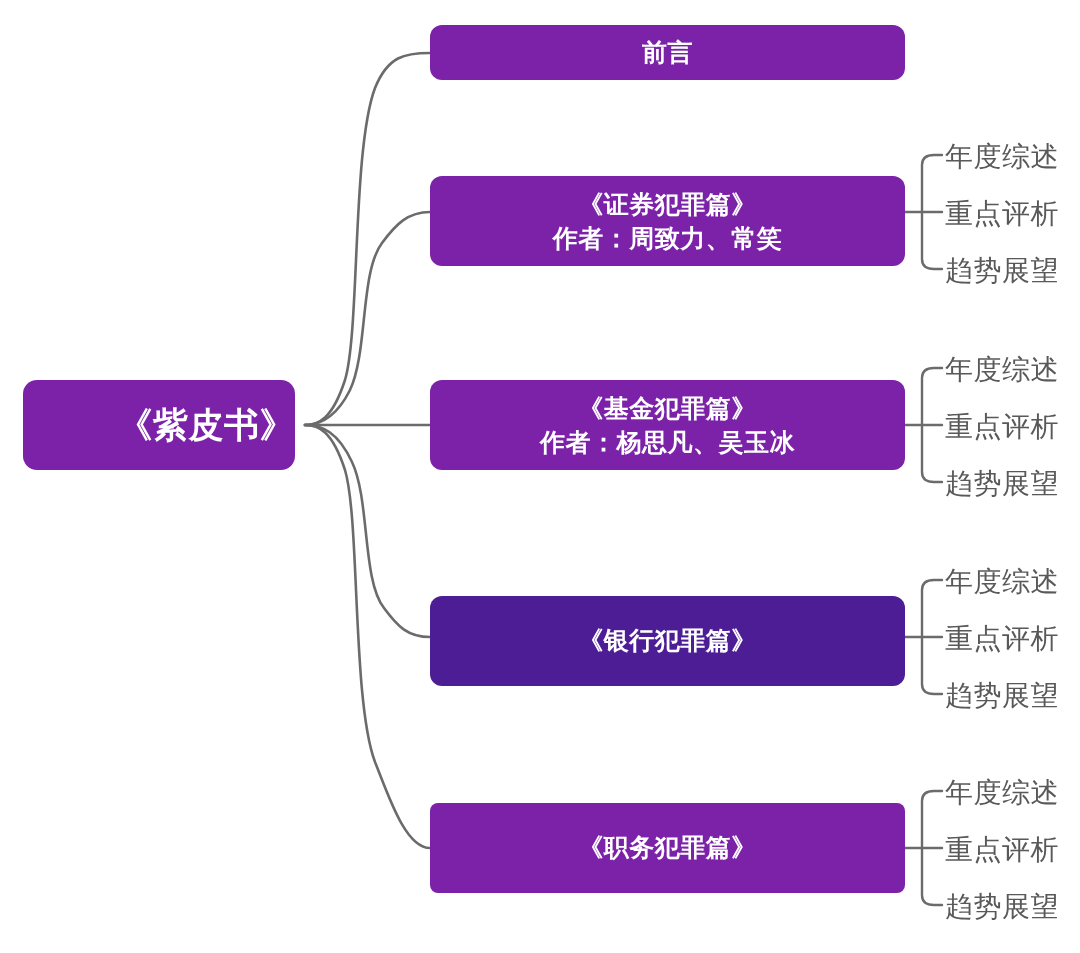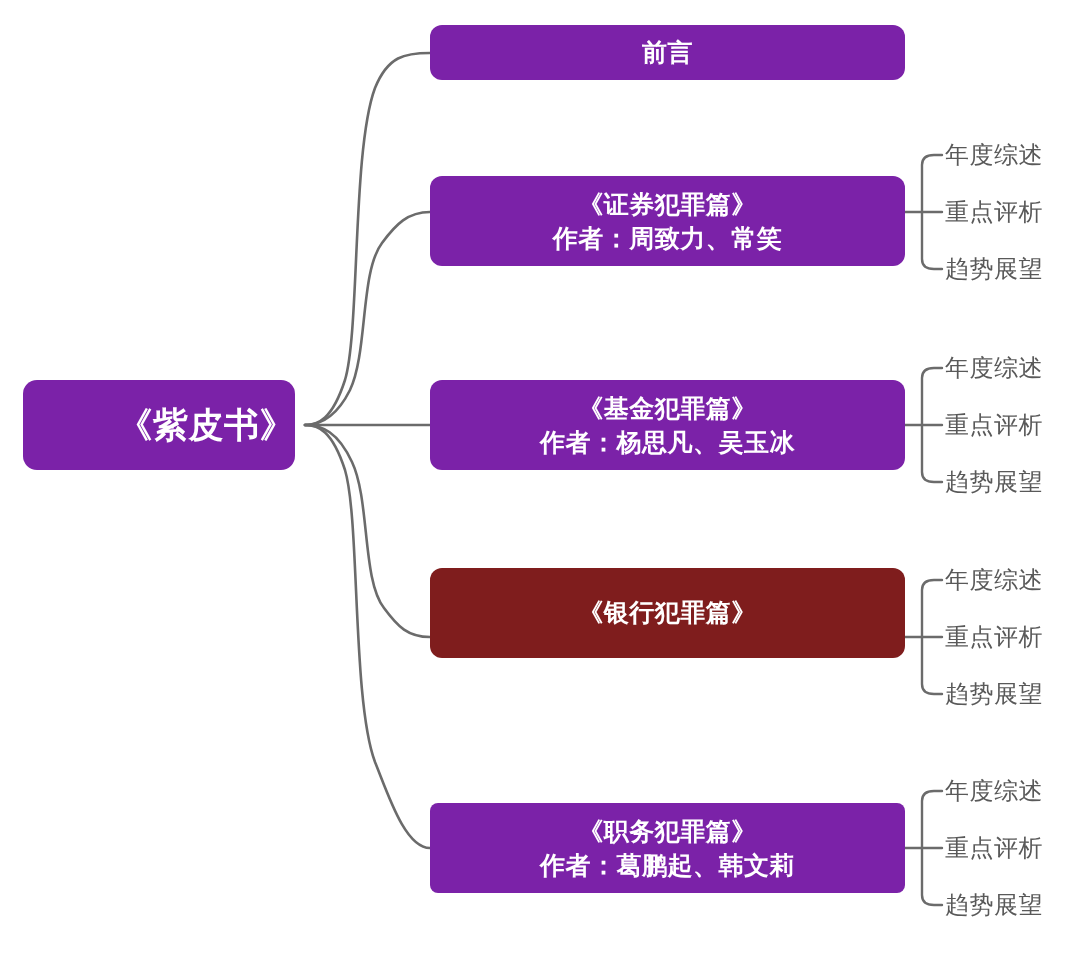--- a/index.html
+++ b/index.html
@@ -68,21 +68,21 @@
   .node-line-title {
     margin-bottom: 1px;
   }
   .subgroup {
     position: absolute;
     left: 945px;
   }
   .subitem {
     position: absolute;
     left: 0;
-    font-size: 24px;
+    font-size: 28px;
     color: #595959;
     white-space: nowrap;
     line-height: 1;
     letter-spacing: 0.5px;
   }
 </style>
 </head>
 <body>
 
 <div id="mindmap-root">
@@ -130,32 +130,31 @@
   <div class="node node-branch node-double" style="top:380px; background:#7B22A8;">
     <span class="node-line node-line-title">《基金犯罪篇》</span>
     <span class="node-line">作者：杨思凡、吴玉冰</span>
   </div>
   <div class="subgroup" style="top:0;">
     <span class="subitem" style="top:356px;">年度综述</span>
     <span class="subitem" style="top:413px;">重点评析</span>
     <span class="subitem" style="top:470px;">趋势展望</span>
   </div>
 
-  <div class="node node-branch node-double" style="top:568px; background:#7f1d1d;">
+  <div class="node node-branch node-double" style="top:596px; background:#4c1d95;">
     <span class="node-line node-line-title">《银行犯罪篇》</span>
   </div>
   <div class="subgroup" style="top:0;">
     <span class="subitem" style="top:568px;">年度综述</span>
     <span class="subitem" style="top:625px;">重点评析</span>
     <span class="subitem" style="top:682px;">趋势展望</span>
   </div>
 
   <div class="node node-branch node-double" style="top:803px; background:#7B22A8;border-radius:8px;">
     <span class="node-line node-line-title">《职务犯罪篇》</span>
-    <span class="node-line">作者：葛鹏起、韩文莉</span>
   </div>
   <div class="subgroup" style="top:0;">
     <span class="subitem" style="top:779px;">年度综述</span>
     <span class="subitem" style="top:836px;">重点评析</span>
     <span class="subitem" style="top:893px;">趋势展望</span>
   </div>
 
 </div>
 
 </body></html>

